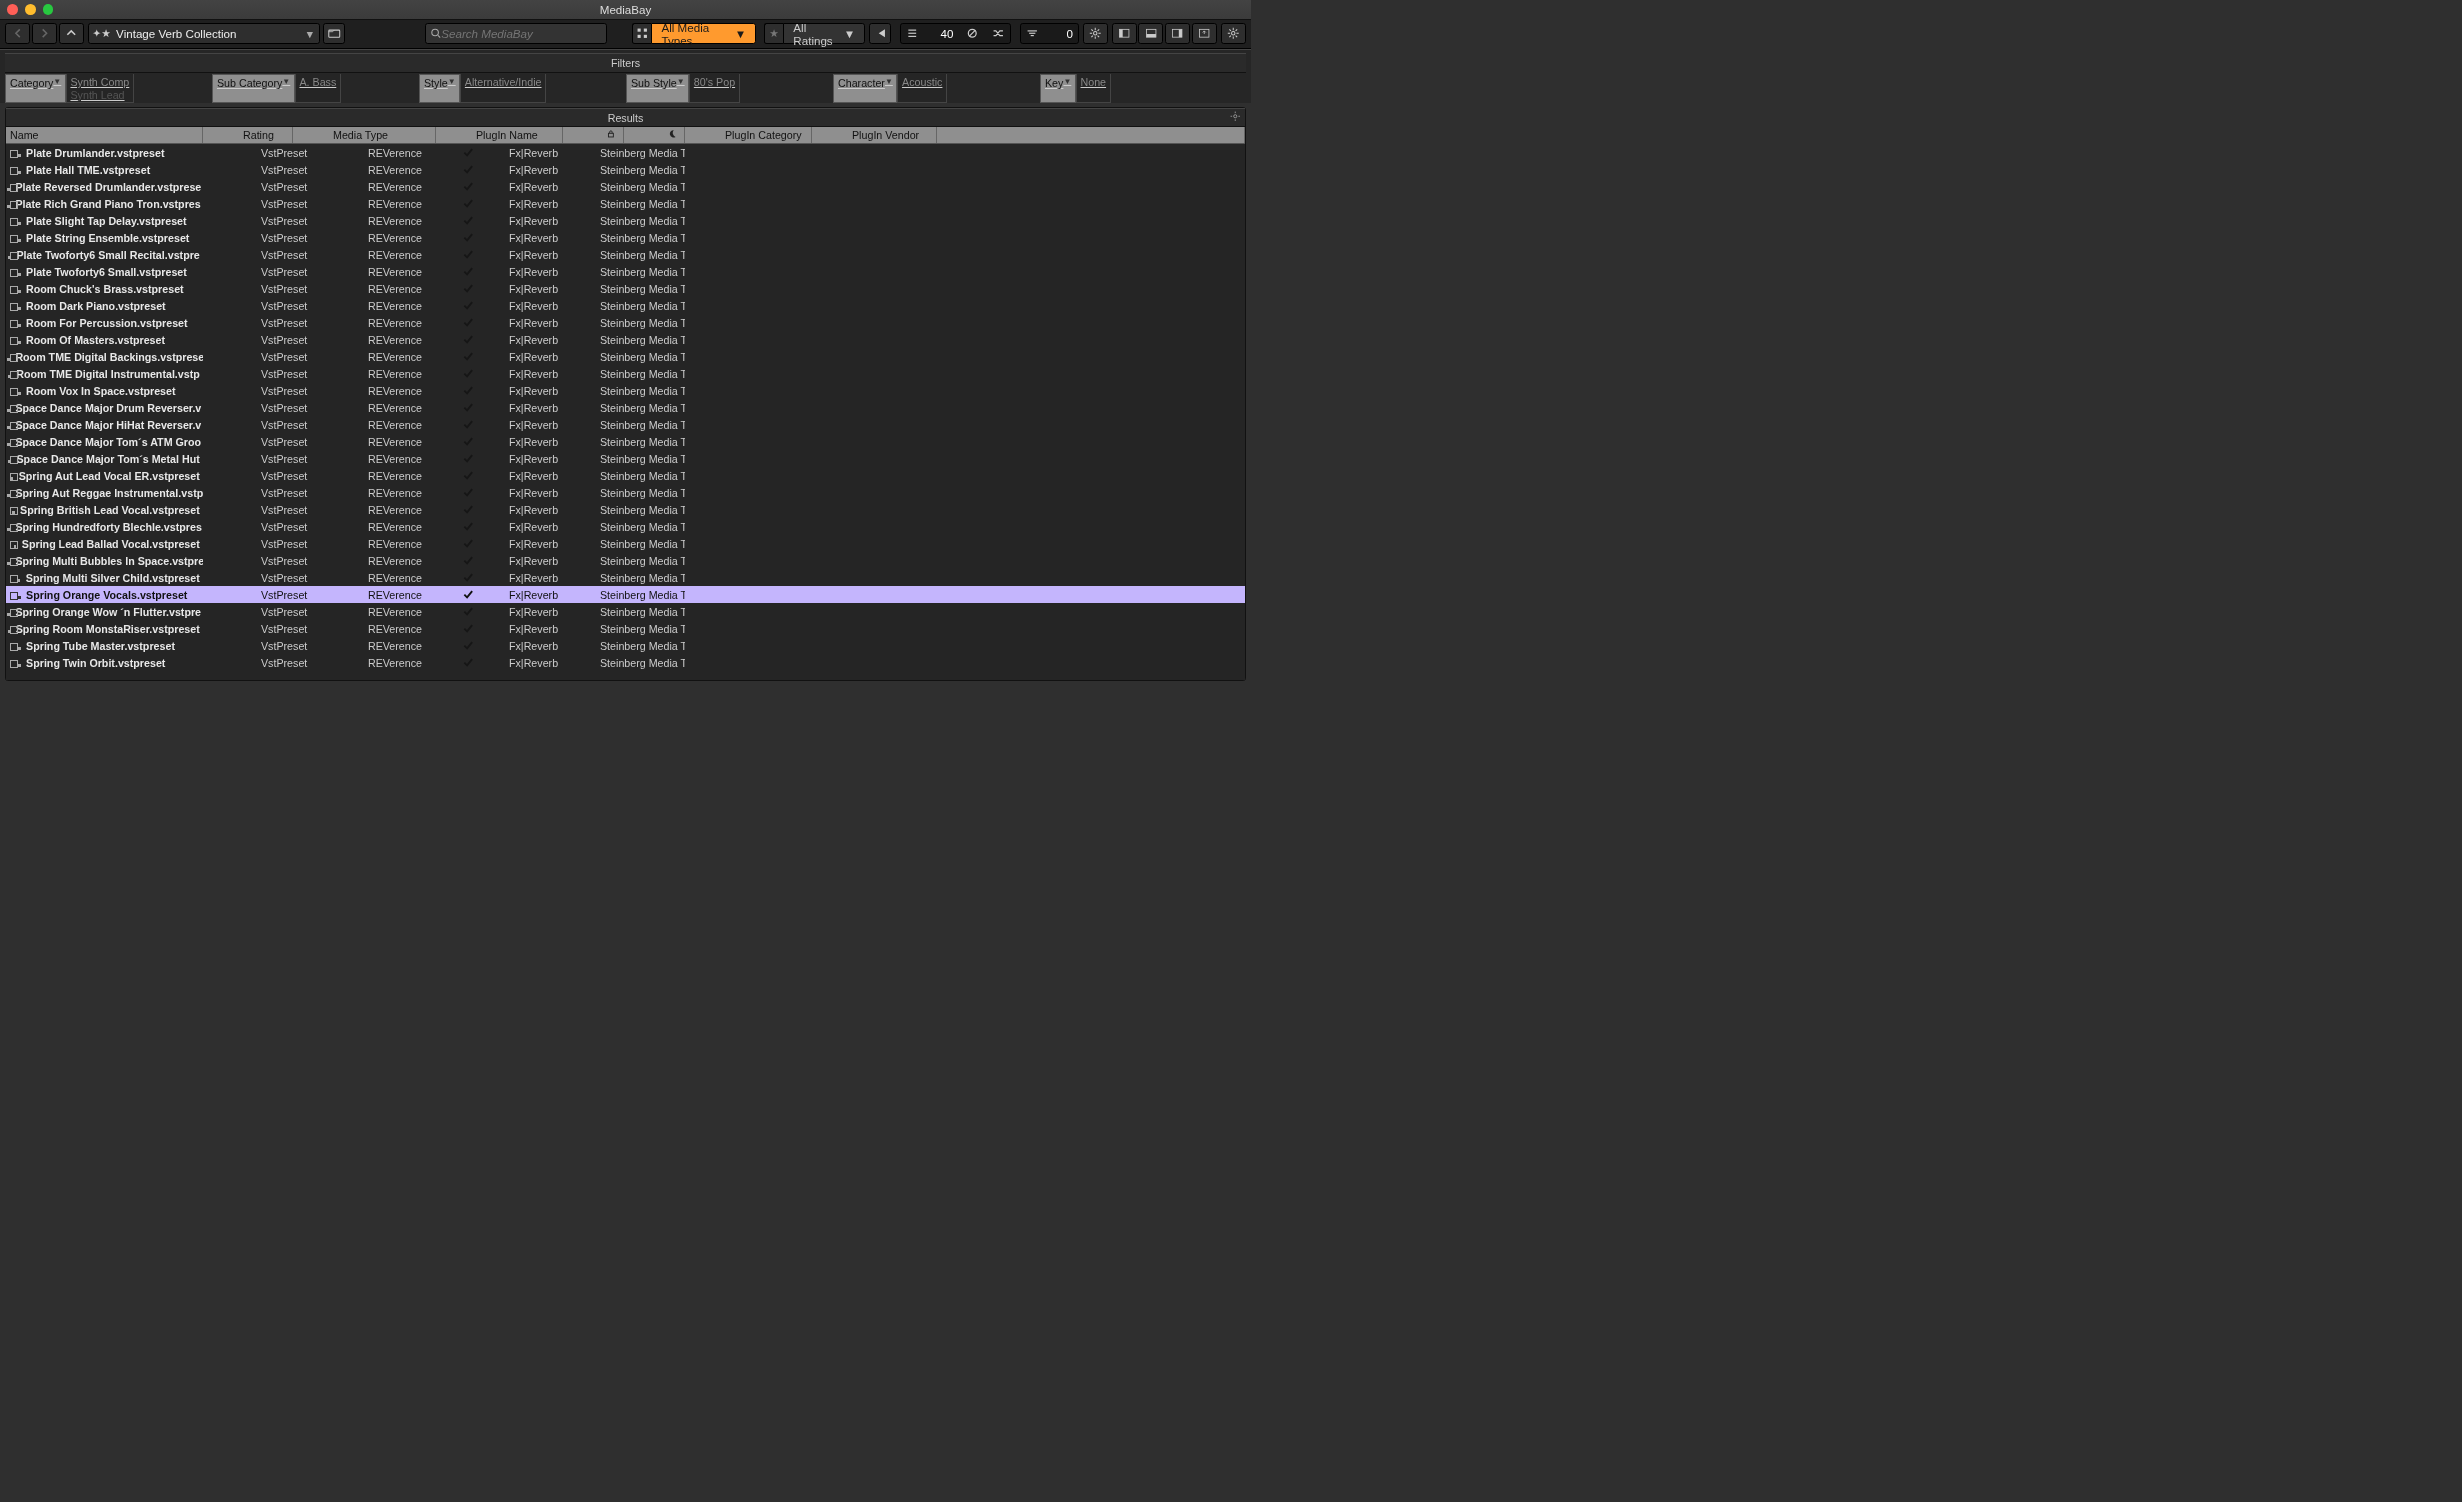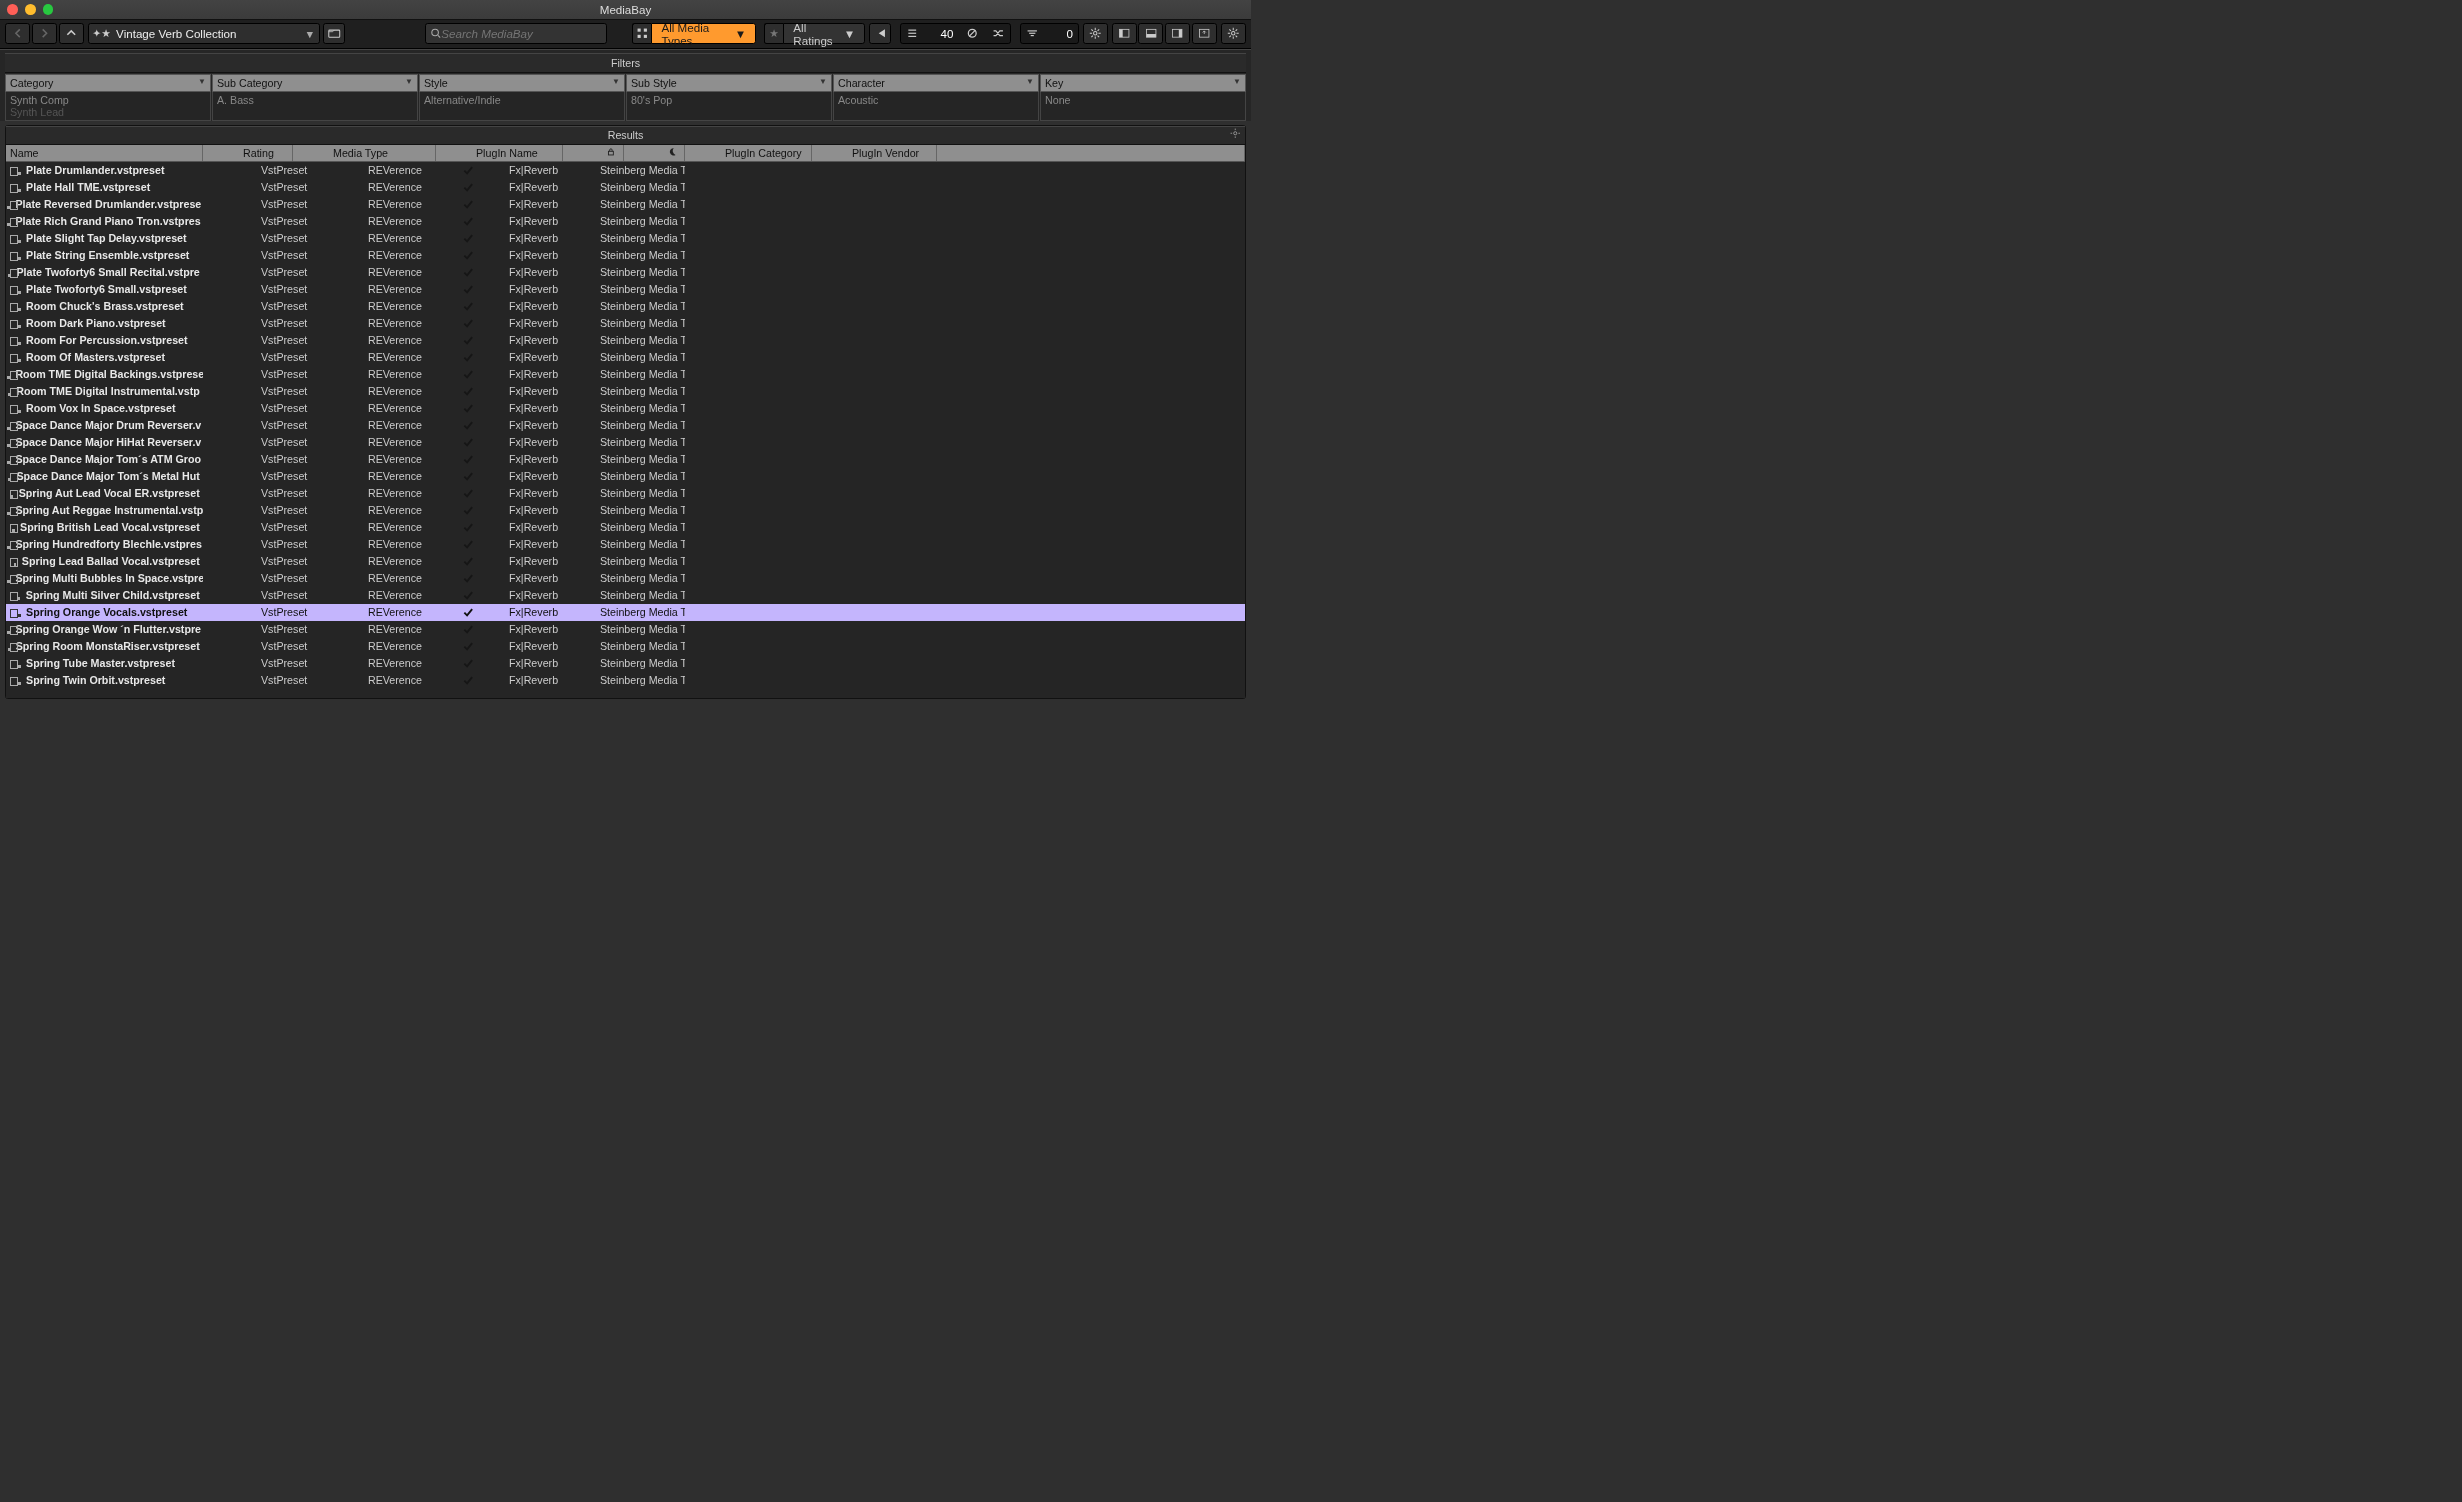--- a/index.html
+++ b/index.html
@@ -40,21 +40,21 @@
 .panel-header { background:#2a2a2a; color:#ccc; text-align:center; font-size:10.7px; padding:2.7px 0; border-top:0.9px solid #444; border-bottom:0.9px solid #111; position:relative; }
 
 
 .filters-wrap { padding:3.6px 5.4px 0 5.4px; background:#262626; border-top:0.9px solid #444; }
 .filter-controls { display:flex; gap:3.6px; padding:3.6px 0; }
 .seg { display:flex; border-radius:2.7px; overflow:hidden; border:0.9px solid #000; }
 .seg button { border:none; height:19.7px; padding:0 18px; font-size:10.7px; cursor:pointer; }
 .seg .logical { background:#3a3a3a; color:#ddd; }
 .seg .attribute { background:#eee; color:#111; }
 .filter-columns { display:flex; gap:1.8px; margin-top:1.8px; }
-.filter-col { flex:1; display:flex; flex-direction:column; }
+.filter-col { flex:1; display:flex; flex-direction:row;text-decoration:underline; }
 .filter-col .col-head { background:#8f8f8f; color:#111; font-size:10.7px; padding:1.8px 3.6px; display:flex; justify-content:space-between; border:0.9px solid #555; }
 .filter-col .col-head .tri { color:#333; font-size:8px; }
 .filter-col .col-body { background:#252525; height:29px; overflow:hidden; border:0.9px solid #444; border-top:none; padding:1.8px 3.6px; color:#888; font-size:10.7px; line-height:12.5px; }
 .filter-col .col-body .line2 { color:#555; }
 
 
 .results-wrap { margin:3.6px 5.4px 5.4px 5.4px; background:#262626; border:0.9px solid #111; border-radius:2.7px; position:relative; }
 .results-wrap .gear-corner { position:absolute; right:3.6px; top:1.8px; }
 .results-table-wrap { position:relative; }
 .results-header { display:flex; background:#8f8f8f; color:#111; font-size:10.7px; border-bottom:0.9px solid #555;gap:36px; }

